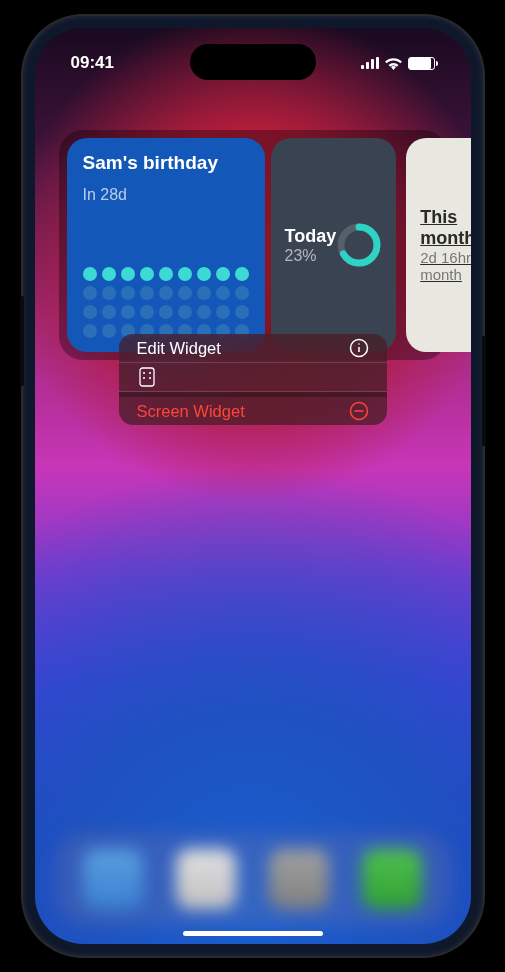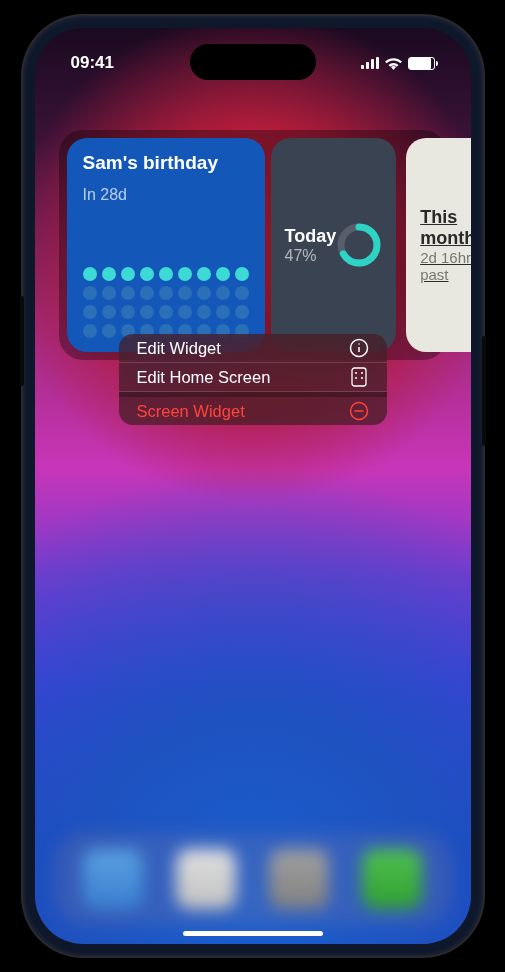--- a/index.html
+++ b/index.html
@@ -245,33 +245,33 @@
               <span class="dot dim"></span>
               <span class="dot dim"></span>
               <span class="dot dim"></span>
             </div>
         </div>
       </div>
       <div class="widget-col">
         <div class="widget-small dark">
           <div class="wtext">
             <div class="wt">Today</div>
-            <div class="ws">47%</div>
+            <div class="ws">23%</div>
           </div>
           <div class="ring">
             <svg width="46" height="46">
                 <circle cx="23" cy="23" r="18" fill="none" stroke="rgba(255,255,255,0.15)" stroke-width="7"></circle>
                 <circle cx="23" cy="23" r="18" fill="none" stroke="#2dd4c5" stroke-width="7" stroke-dasharray="113" stroke-dashoffset="38" stroke-linecap="round"></circle>
               </svg>
           </div>
         </div>
         <div class="widget-small light">
           <div class="wtext">
             <div class="wt">This month</div>
-            <div class="ws">2d 16hr past</div>
+            <div class="ws">2d 16hr month</div>
           </div>
           <div class="ring">
             <svg width="44" height="44">
                 <circle cx="22" cy="22" r="17" fill="none" stroke="rgba(0,0,0,0.12)" stroke-width="7"></circle>
                 <circle cx="22" cy="22" r="17" fill="none" stroke="#34c759" stroke-width="7" stroke-dasharray="107" stroke-dashoffset="96" stroke-linecap="round"></circle>
               </svg>
           </div>
         </div>
       </div>
     </div>
@@ -281,21 +281,20 @@
         <span>Edit Widget</span>
         <span class="menu-icon">
           <svg width="20" height="20" viewBox="0 0 20 20" fill="none" stroke="#fff" stroke-width="1.5">
               <circle cx="10" cy="10" r="8.5"></circle>
               <line x1="10" y1="9" x2="10" y2="14"></line>
               <circle cx="10" cy="6" r="0.8" fill="#fff" stroke="none"></circle>
             </svg>
         </span>
       </div>
       <div class="menu-item">
-        <span>Edit Home Screen</span>
         <span class="menu-icon">
           <svg width="16" height="20" viewBox="0 0 16 20" fill="none" stroke="#fff" stroke-width="1.3">
               <rect x="1" y="1" width="14" height="18" rx="2.5"></rect>
               <circle cx="5" cy="6" r="1" fill="#fff" stroke="none"></circle>
               <circle cx="11" cy="6" r="1" fill="#fff" stroke="none"></circle>
               <circle cx="5" cy="11" r="1" fill="#fff" stroke="none"></circle>
               <circle cx="11" cy="11" r="1" fill="#fff" stroke="none"></circle>
             </svg>
         </span>
       </div>

